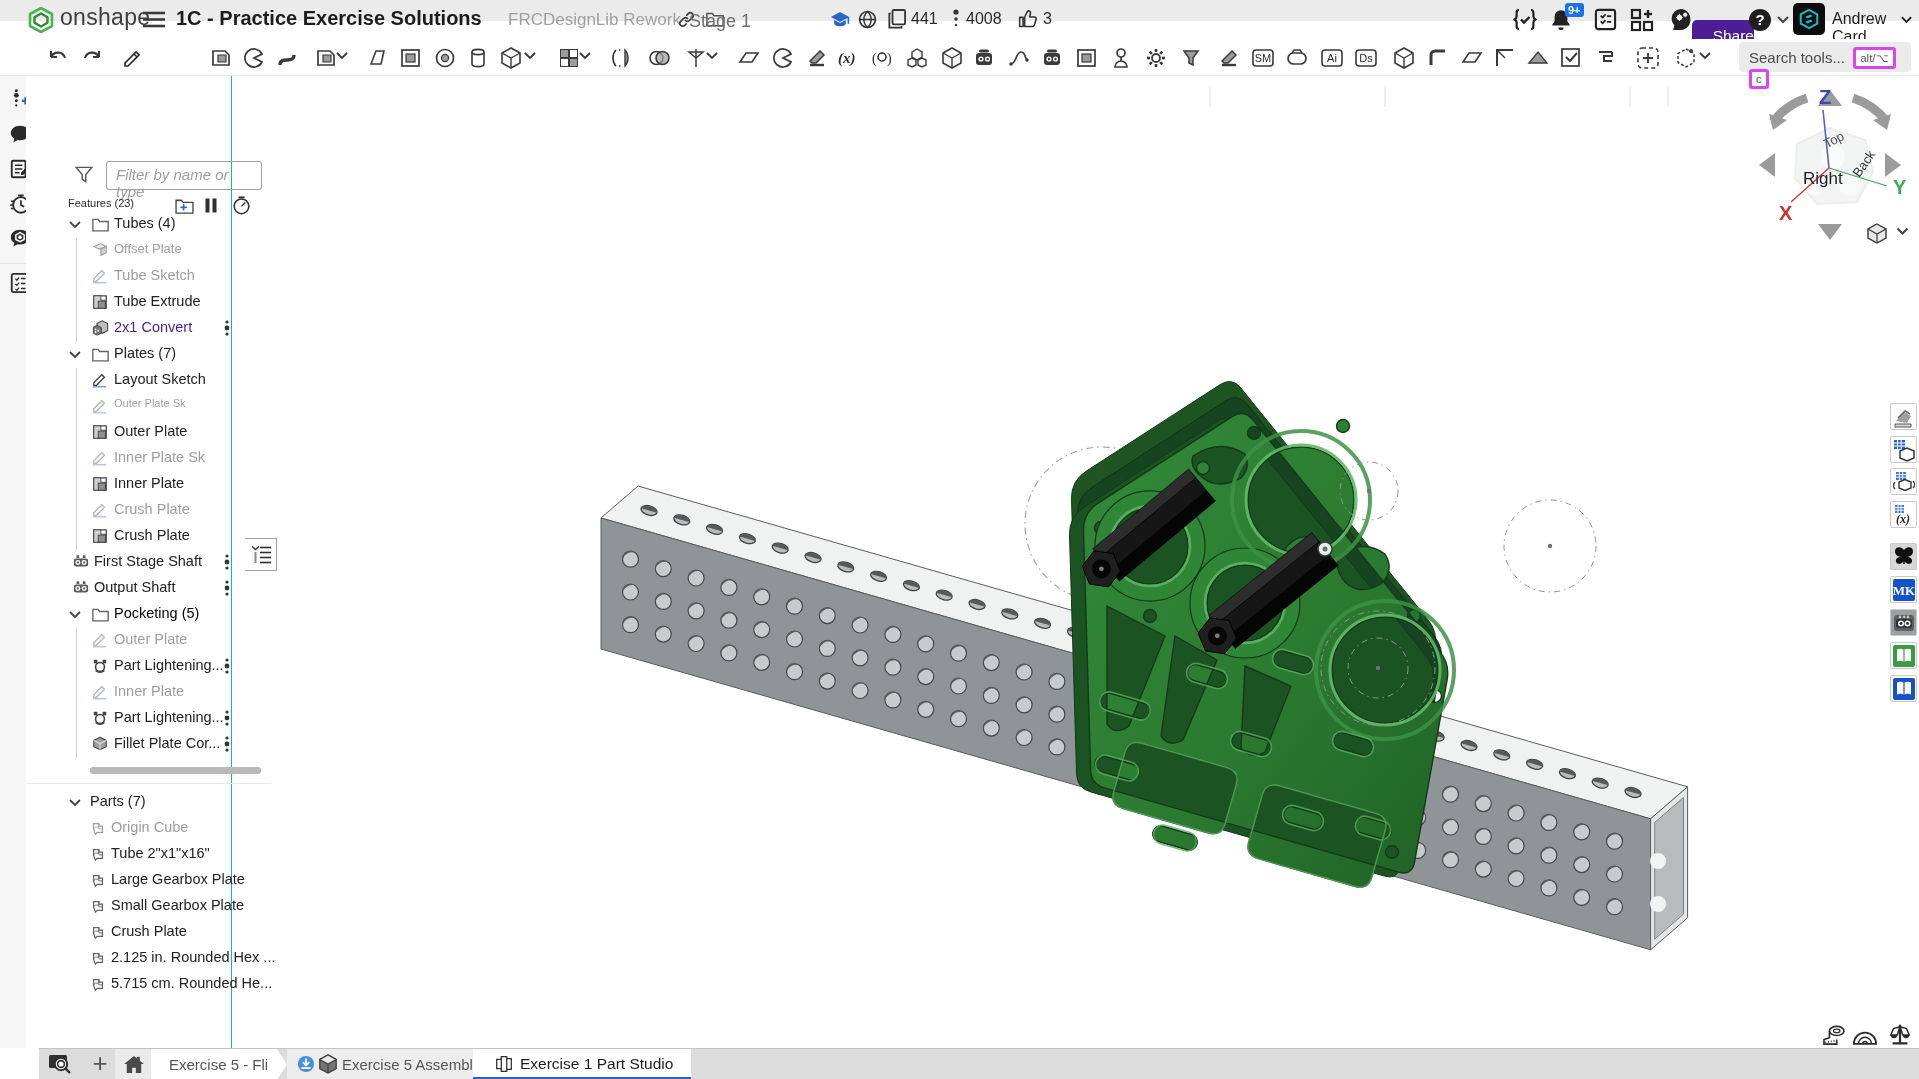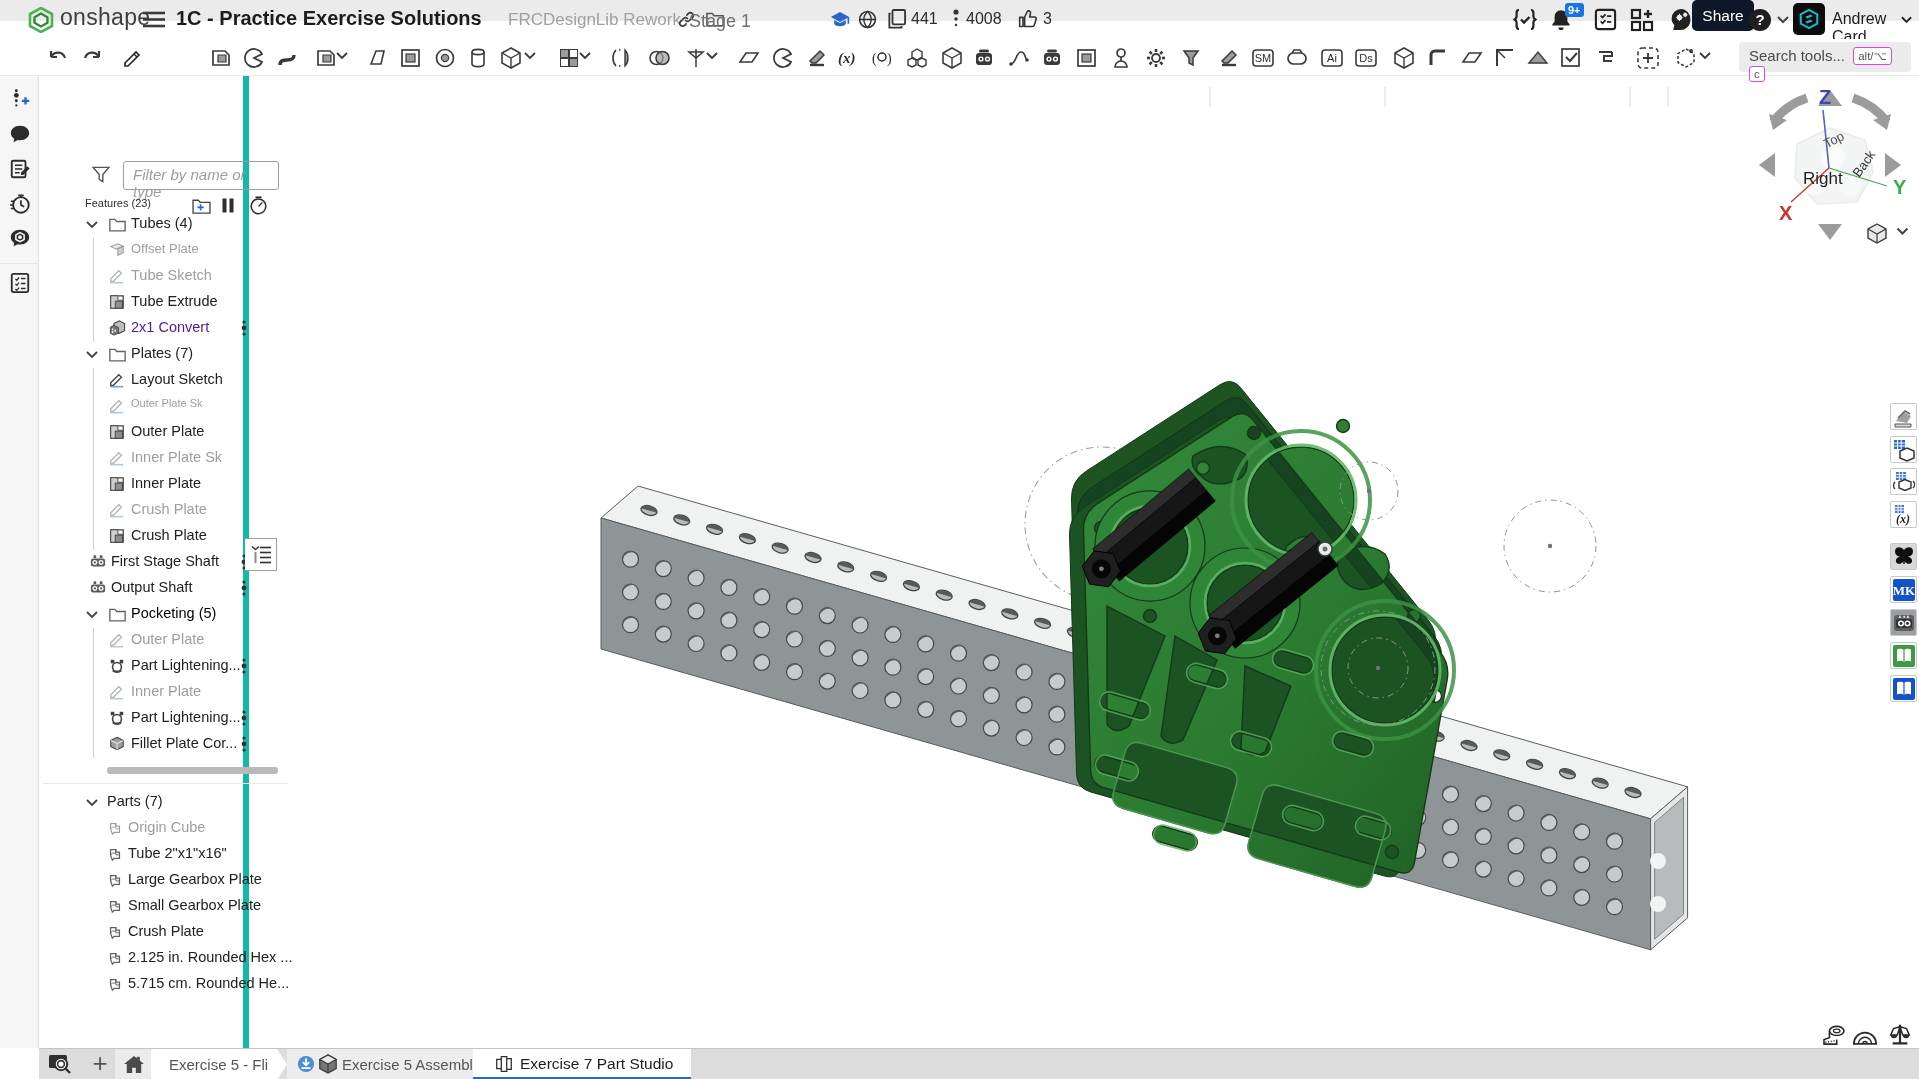--- a/index.html
+++ b/index.html
@@ -1,26 +1,26 @@
 <!DOCTYPE html>
 <html><head><meta charset="utf-8"><style>
 *{margin:0;padding:0;box-sizing:border-box}
 html,body{width:1919px;height:1079px;overflow:hidden;font-family:"Liberation Sans",sans-serif;background:#fff}
 .abs{position:absolute}
 .topbar{position:absolute;left:0;top:0;width:1919px;height:21px;background:#ebebeb}
 .toolbar{position:absolute;left:0;top:39px;width:1919px;height:37px;background:#fff;border-bottom:1px solid #e8e8e8}
 .searchtools{position:absolute;left:1739px;top:3px;width:172px;height:30px;background:#ebebeb;border-radius:4px;font-size:15px;color:#4a4a4a;padding:5px 0 0 10px}
-.key{display:inline-block;background:#fff;border:1px solid #d946ef;border-radius:3px;font-size:11.5px;color:#555;padding:1px 4px;vertical-align:1px}
+.key{display:inline-block;background:#fff;border:3px solid #d946ef;border-radius:3px;font-size:11.5px;color:#555;padding:1px 4px;vertical-align:1px}
 .leftstrip{position:absolute;left:0;top:76px;width:39px;height:972px;background:#f6f6f6;border-right:1px solid #e2e2e2}
-.panel{position:absolute;left:43px;top:76px;width:206px;height:972px;background:#fff;border-right:6px solid #14b8a6}
+.panel{position:absolute;left:26px;top:76px;width:206px;height:972px;background:#fff;border-right:1px solid #14b8a6}
 .panel .abs{position:absolute}
 .filterbox{position:absolute;left:80px;top:85px;width:156px;height:29px;border:1px solid #9e9e9e;border-radius:3px;font-size:15px;font-style:italic;color:#9e9e9e;padding:4px 0 0 9px}
 .viewport{position:absolute;left:245px;top:76px;width:1674px;height:972px;background:#fff;overflow:hidden}
 .badge{background:#1a73e8;color:#fff;font-size:11px;font-weight:bold;border-radius:3px;padding:1px 3px}
-.sharebtn{position:absolute;left:1692px;top:0;width:62px;height:31px;background:#0f172a;border-radius:5px;color:#fff;font-size:15.5px;text-align:center;line-height:31px}
+.sharebtn{position:absolute;left:1692px;top:20px;width:62px;height:31px;background:#4c1d95;border-radius:5px;color:#fff;font-size:15.5px;text-align:right;line-height:31px}
 .ricon{left:1890px;width:27px;height:27px;border:1px solid #c9c9c9;border-radius:2px;padding:1px}
 .tabbar{position:absolute;left:39px;top:1048px;width:1880px;height:31px;background:#dcdcdc;border-top:1px solid #c4c4c4}
 .hometab{position:absolute;left:76px;top:0;width:44px;height:31px;background:#ebebeb;clip-path:polygon(0 0,34px 0,44px 50%,34px 100%,0 100%)}
 .tab1{position:absolute;left:112px;top:0;width:136px;height:31px;background:#fff;clip-path:polygon(0 0,126px 0,136px 50%,126px 100%,0 100%)}
 .tab2{position:absolute;left:248px;top:0;width:186px;height:31px;background:#ededed}
 .tab3{position:absolute;left:434px;top:0;width:218px;height:31px;background:#fff;border-bottom:3px solid #2a66c9}
 </style></head>
 <body>
 <div class="viewport">
 <svg width="1919" height="1079" viewBox="0 0 1919 1079" style="position:absolute;left:0;top:0">
@@ -1324,13 +1324,13 @@
   <svg class="abs" style="left:279px;top:5px" width="20" height="20" viewBox="0 0 22 22">
       <path d="M11 1l9 5v10l-9 5-9-5V6z" fill="#757575" stroke="#3c3c3c" stroke-width="1.4"></path>
       <path d="M2 6l9 5 9-5M11 11v10" fill="none" stroke="#3c3c3c" stroke-width="1.2"></path>
       <path d="M11 1l9 5-9 5-9-5z" fill="#e8e8e8" stroke="#3c3c3c" stroke-width="1.2"></path>
     </svg>
   <div class="abs" style="left:303px;top:7px;font-size:15px;color:#555">Exercise 5 Assembly</div>
   <div class="tab3"></div>
   <svg class="abs" style="left:455px;top:5px" width="20" height="20" viewBox="0 0 22 22">
       <path d="M8 3h6v16H8z M3 6h5v10H3z M14 5h5v12h-5z" fill="#fff" stroke="#2f2f2f" stroke-width="1.4"></path>
     </svg>
-  <div class="abs" style="left:481px;top:6px;font-size:15.5px;color:#1d1d1d">Exercise 7 Part Studio</div>
+  <div class="abs" style="left:481px;top:6px;font-size:15.5px;color:#1d1d1d">Exercise 1 Part Studio</div>
 </div>
 </body></html>

